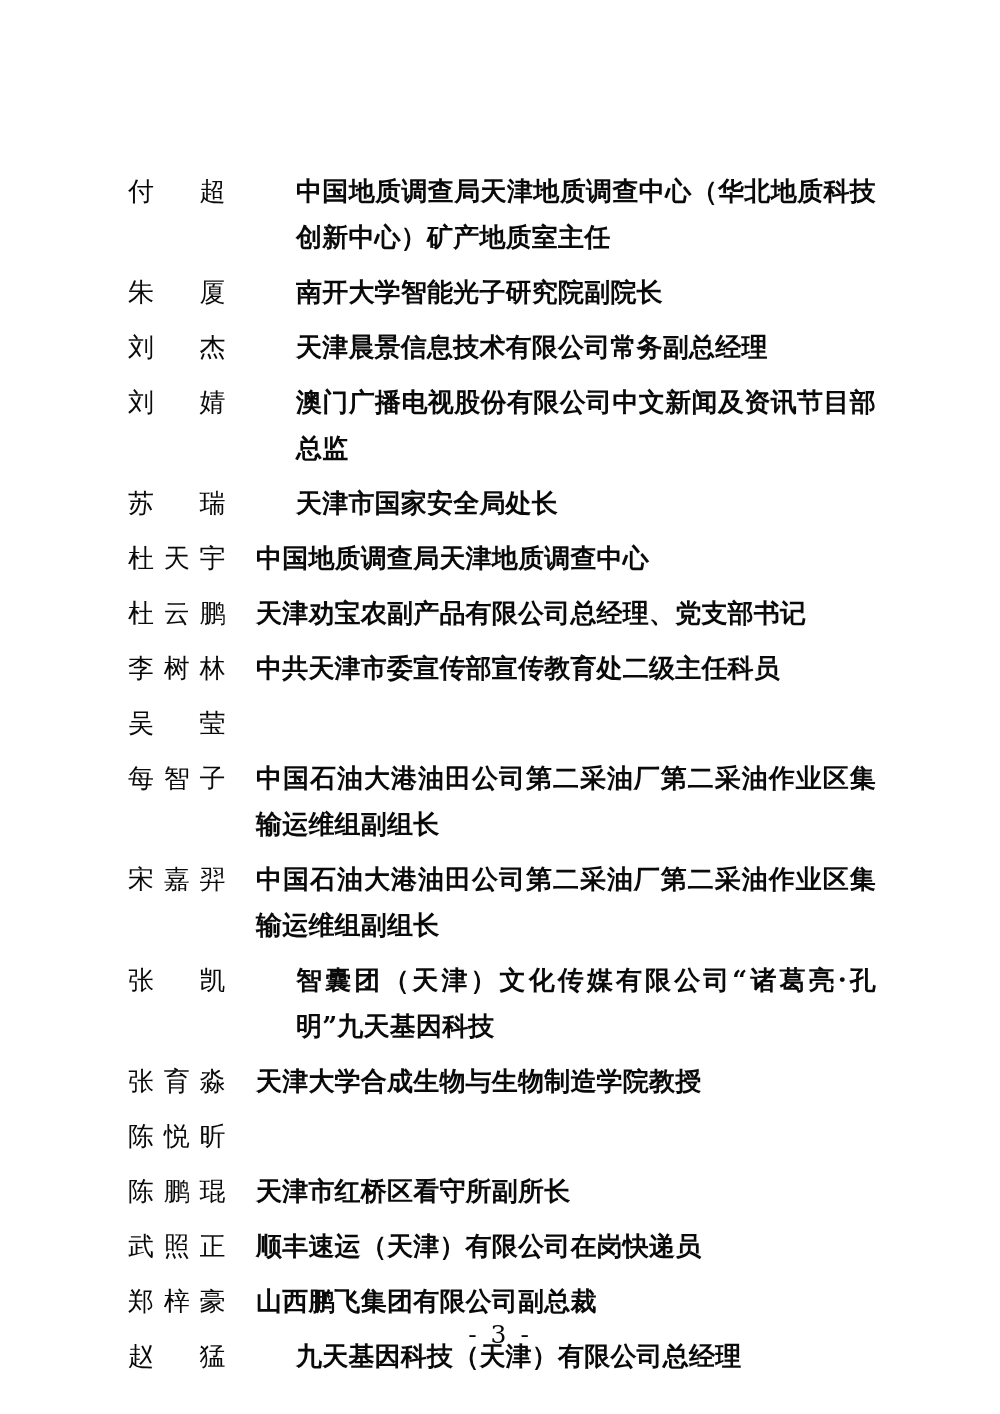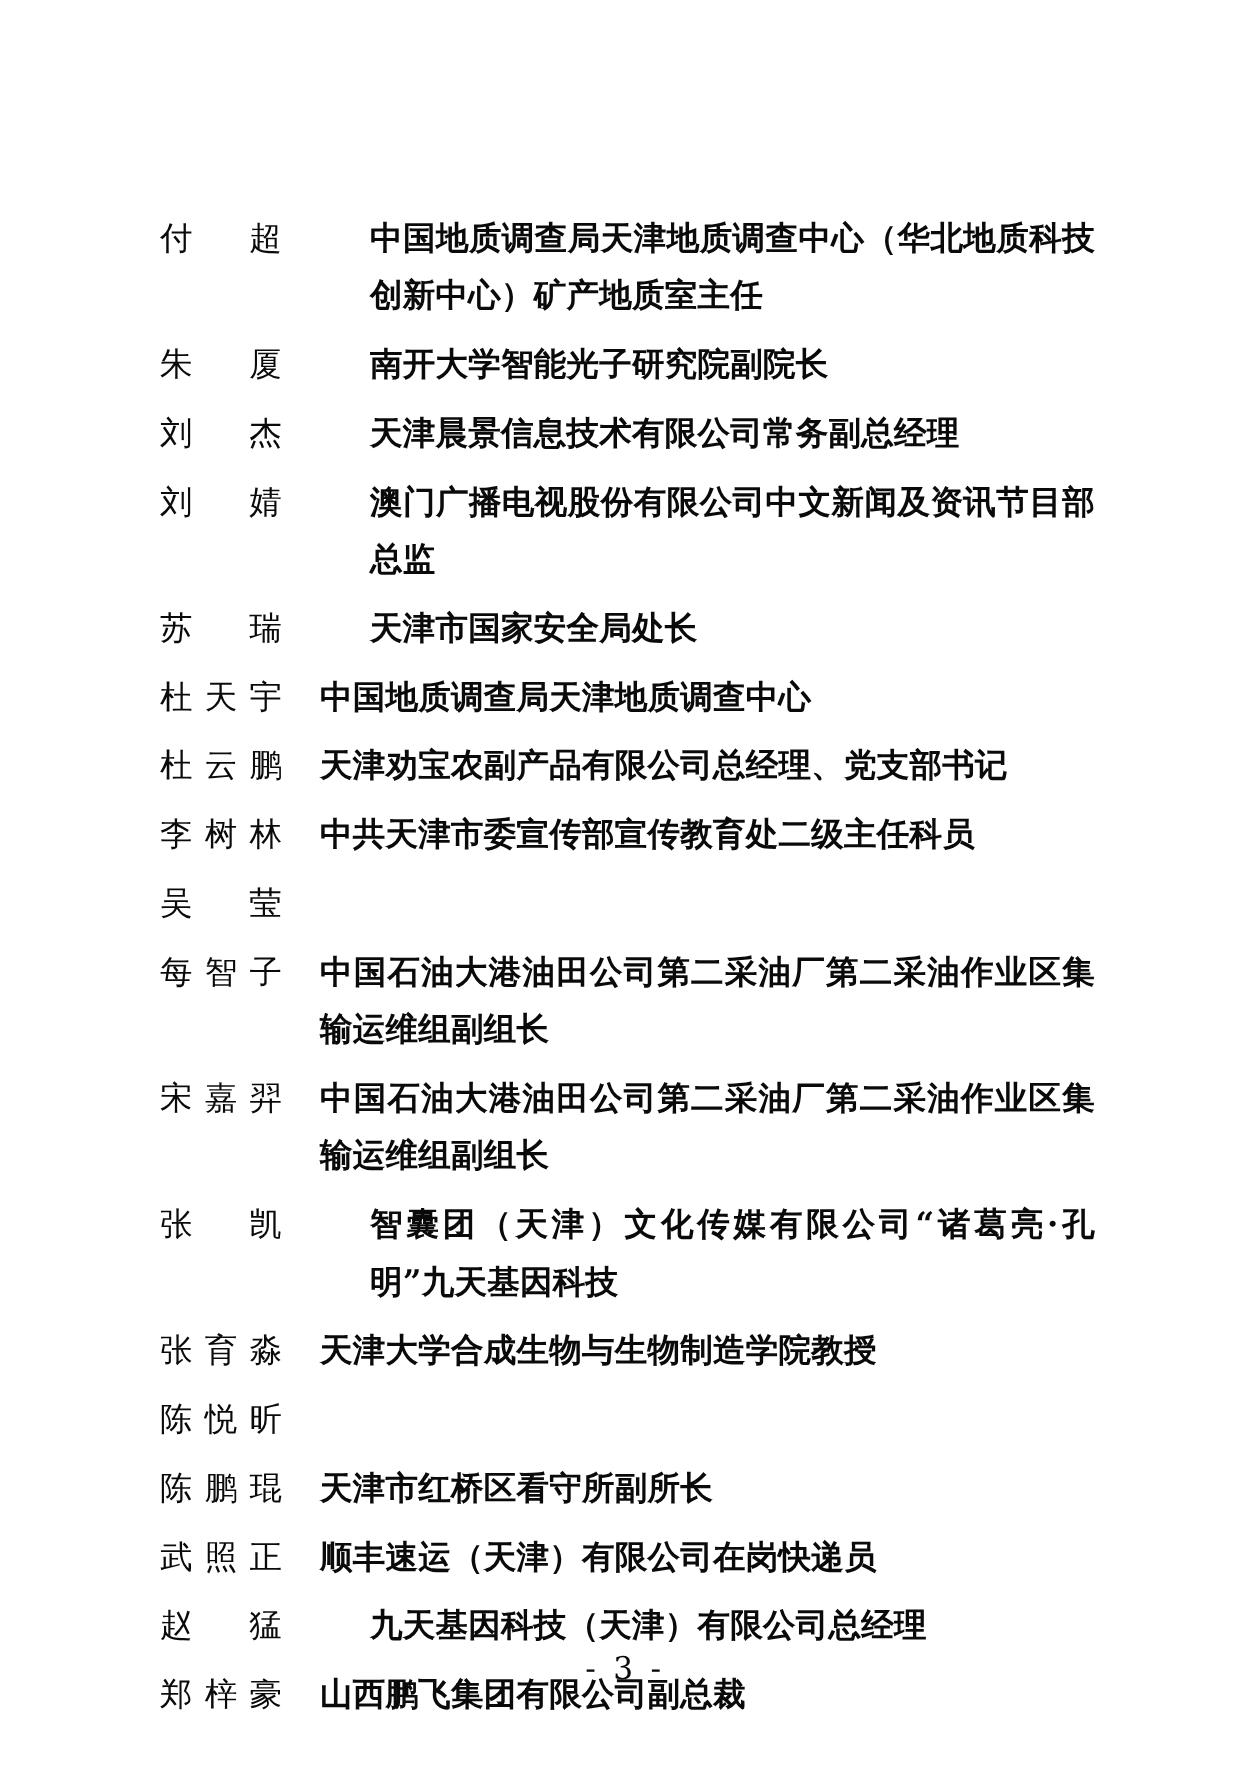--- a/index.html
+++ b/index.html
@@ -134,23 +134,23 @@
     </div>
     <div class="entry">
       <div class="name sp3">陈鹏琨</div>
       <div class="title">天津市红桥区看守所副所长</div>
     </div>
     <div class="entry">
       <div class="name sp3">武照正</div>
       <div class="title">顺丰速运（天津）有限公司在岗快递员</div>
     </div>
     <div class="entry">
+      <div class="name sp3">郑梓豪</div>
+      <div class="title">山西鹏飞集团有限公司副总裁</div>
+    </div>
+    <div class="entry">
       <div class="name sp2">赵  猛</div>
       <div class="title">九天基因科技（天津）有限公司总经理</div>
-    </div>
-    <div class="entry">
-      <div class="name sp3">郑梓豪</div>
-      <div class="title">山西鹏飞集团有限公司副总裁</div>
     </div>
   </div>
 
   <div class="footer">- 3 -</div>
 </div>
 
 </body></html>

